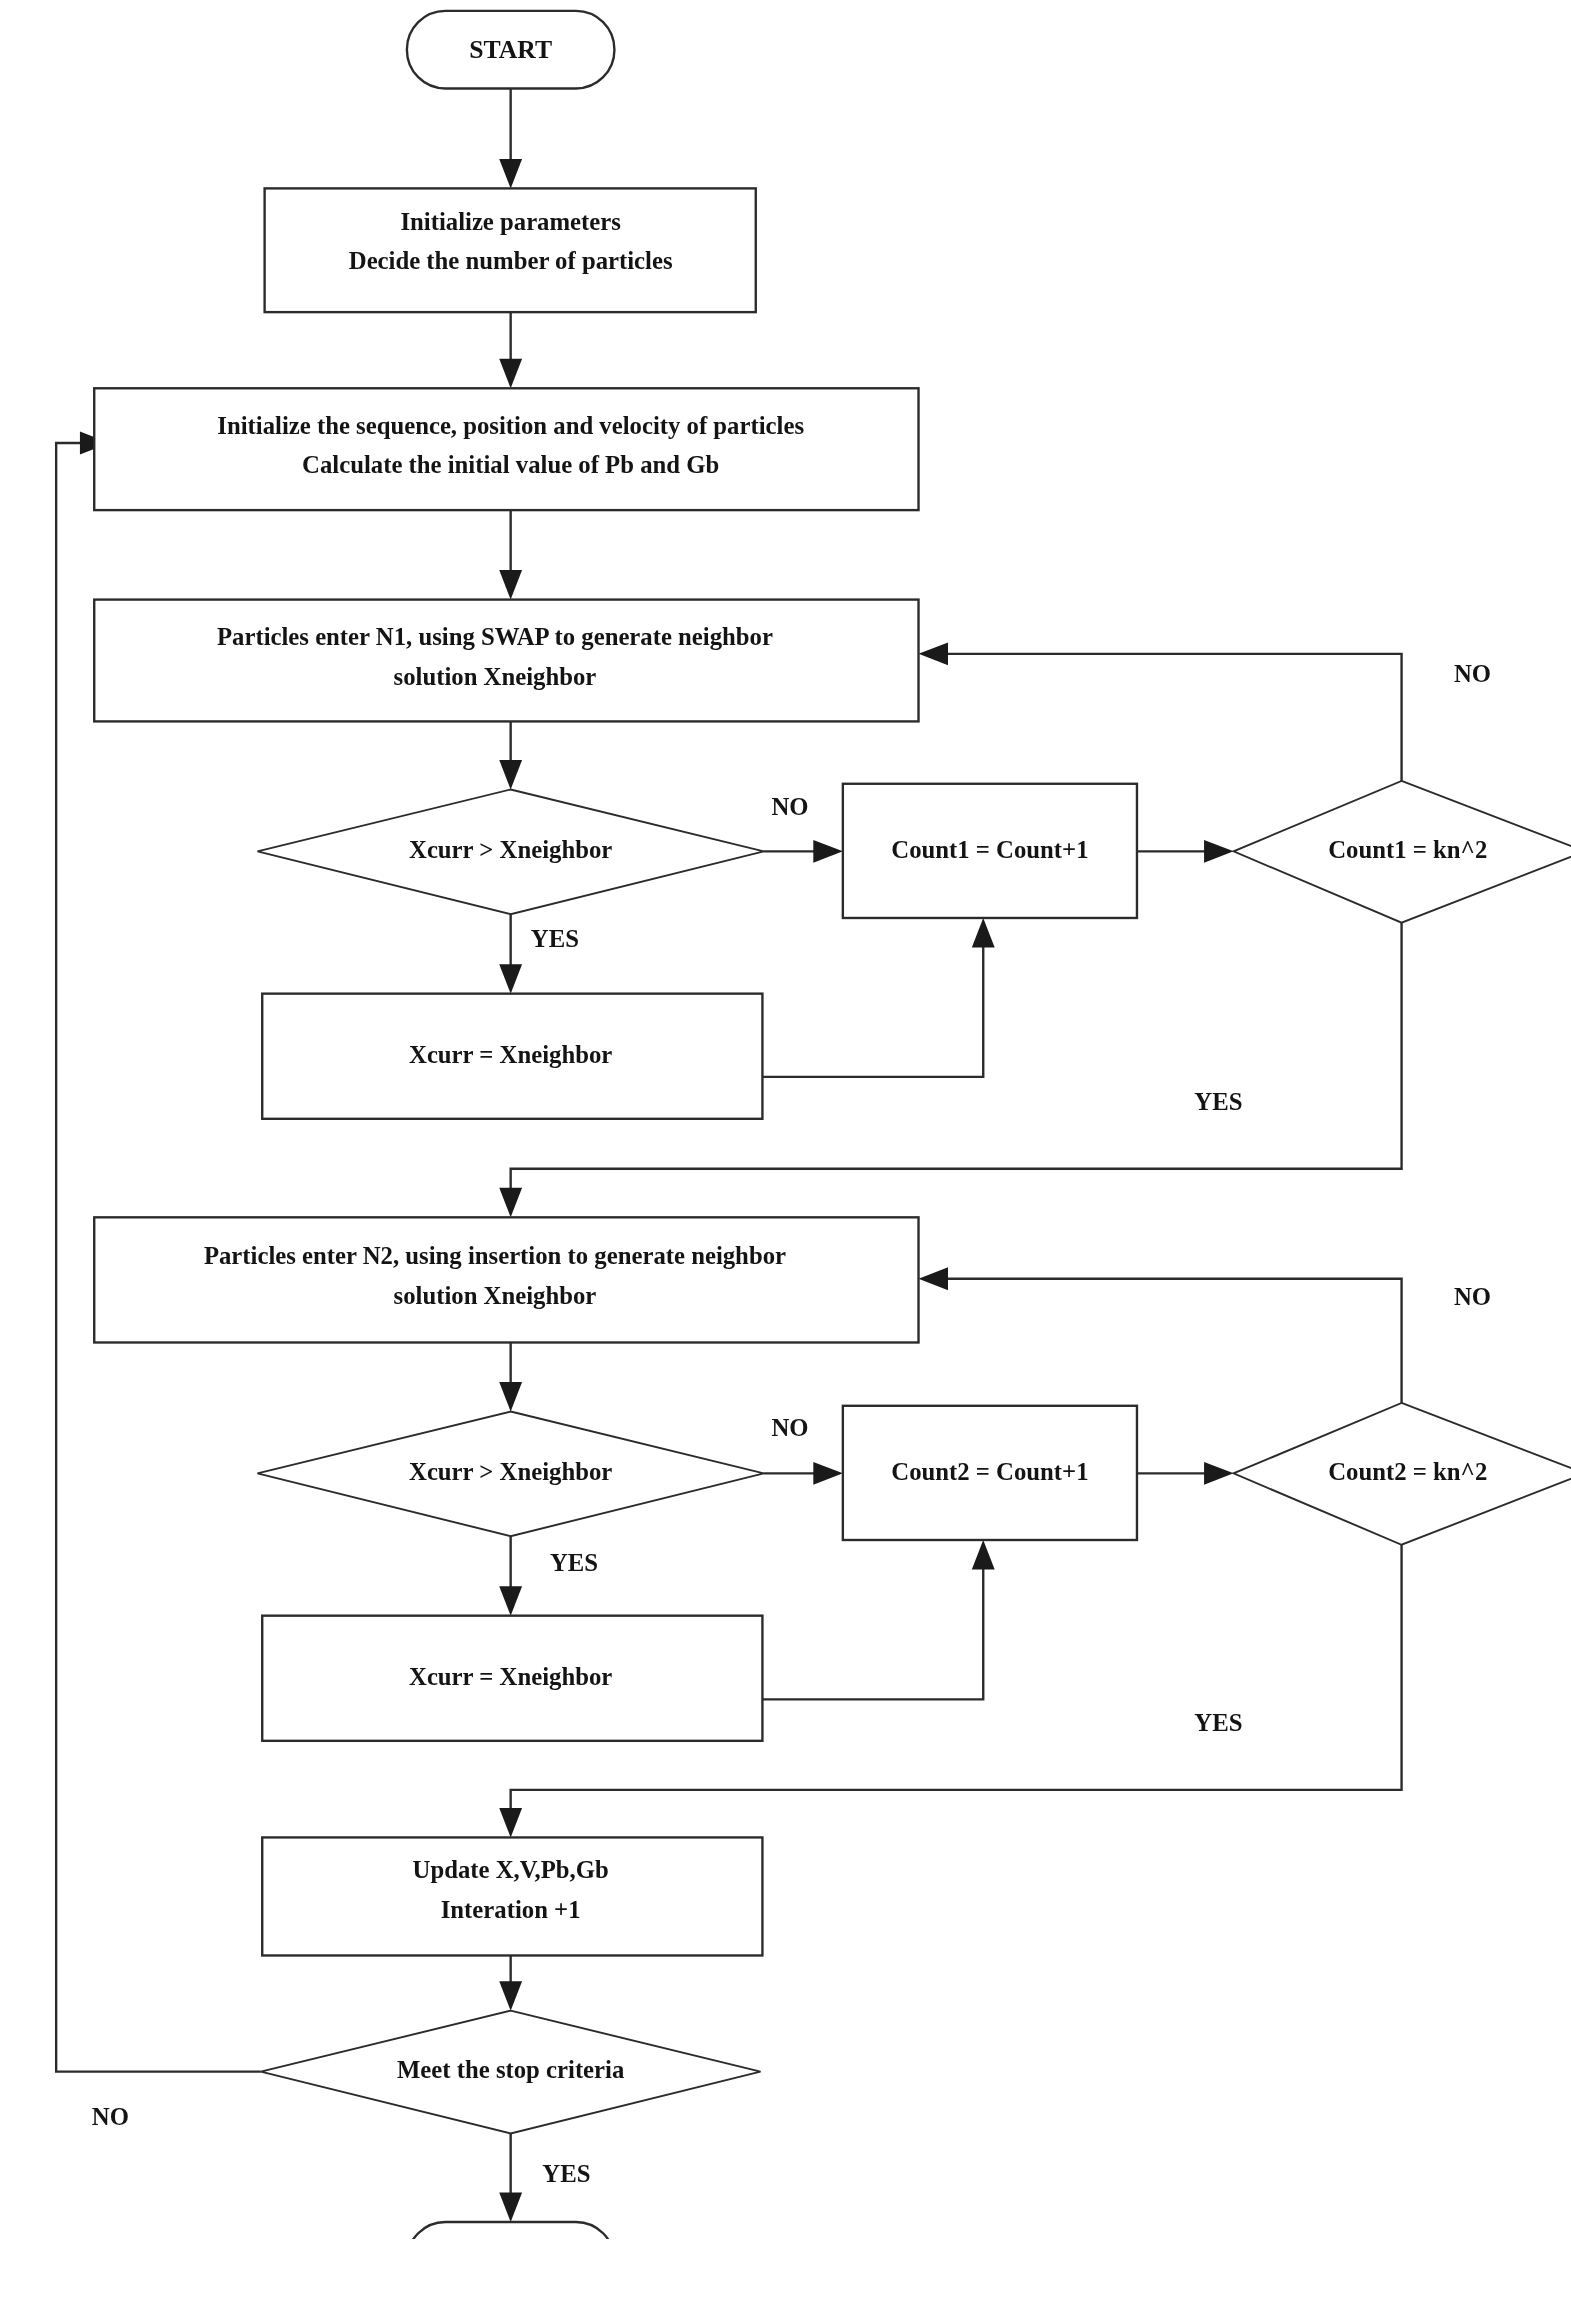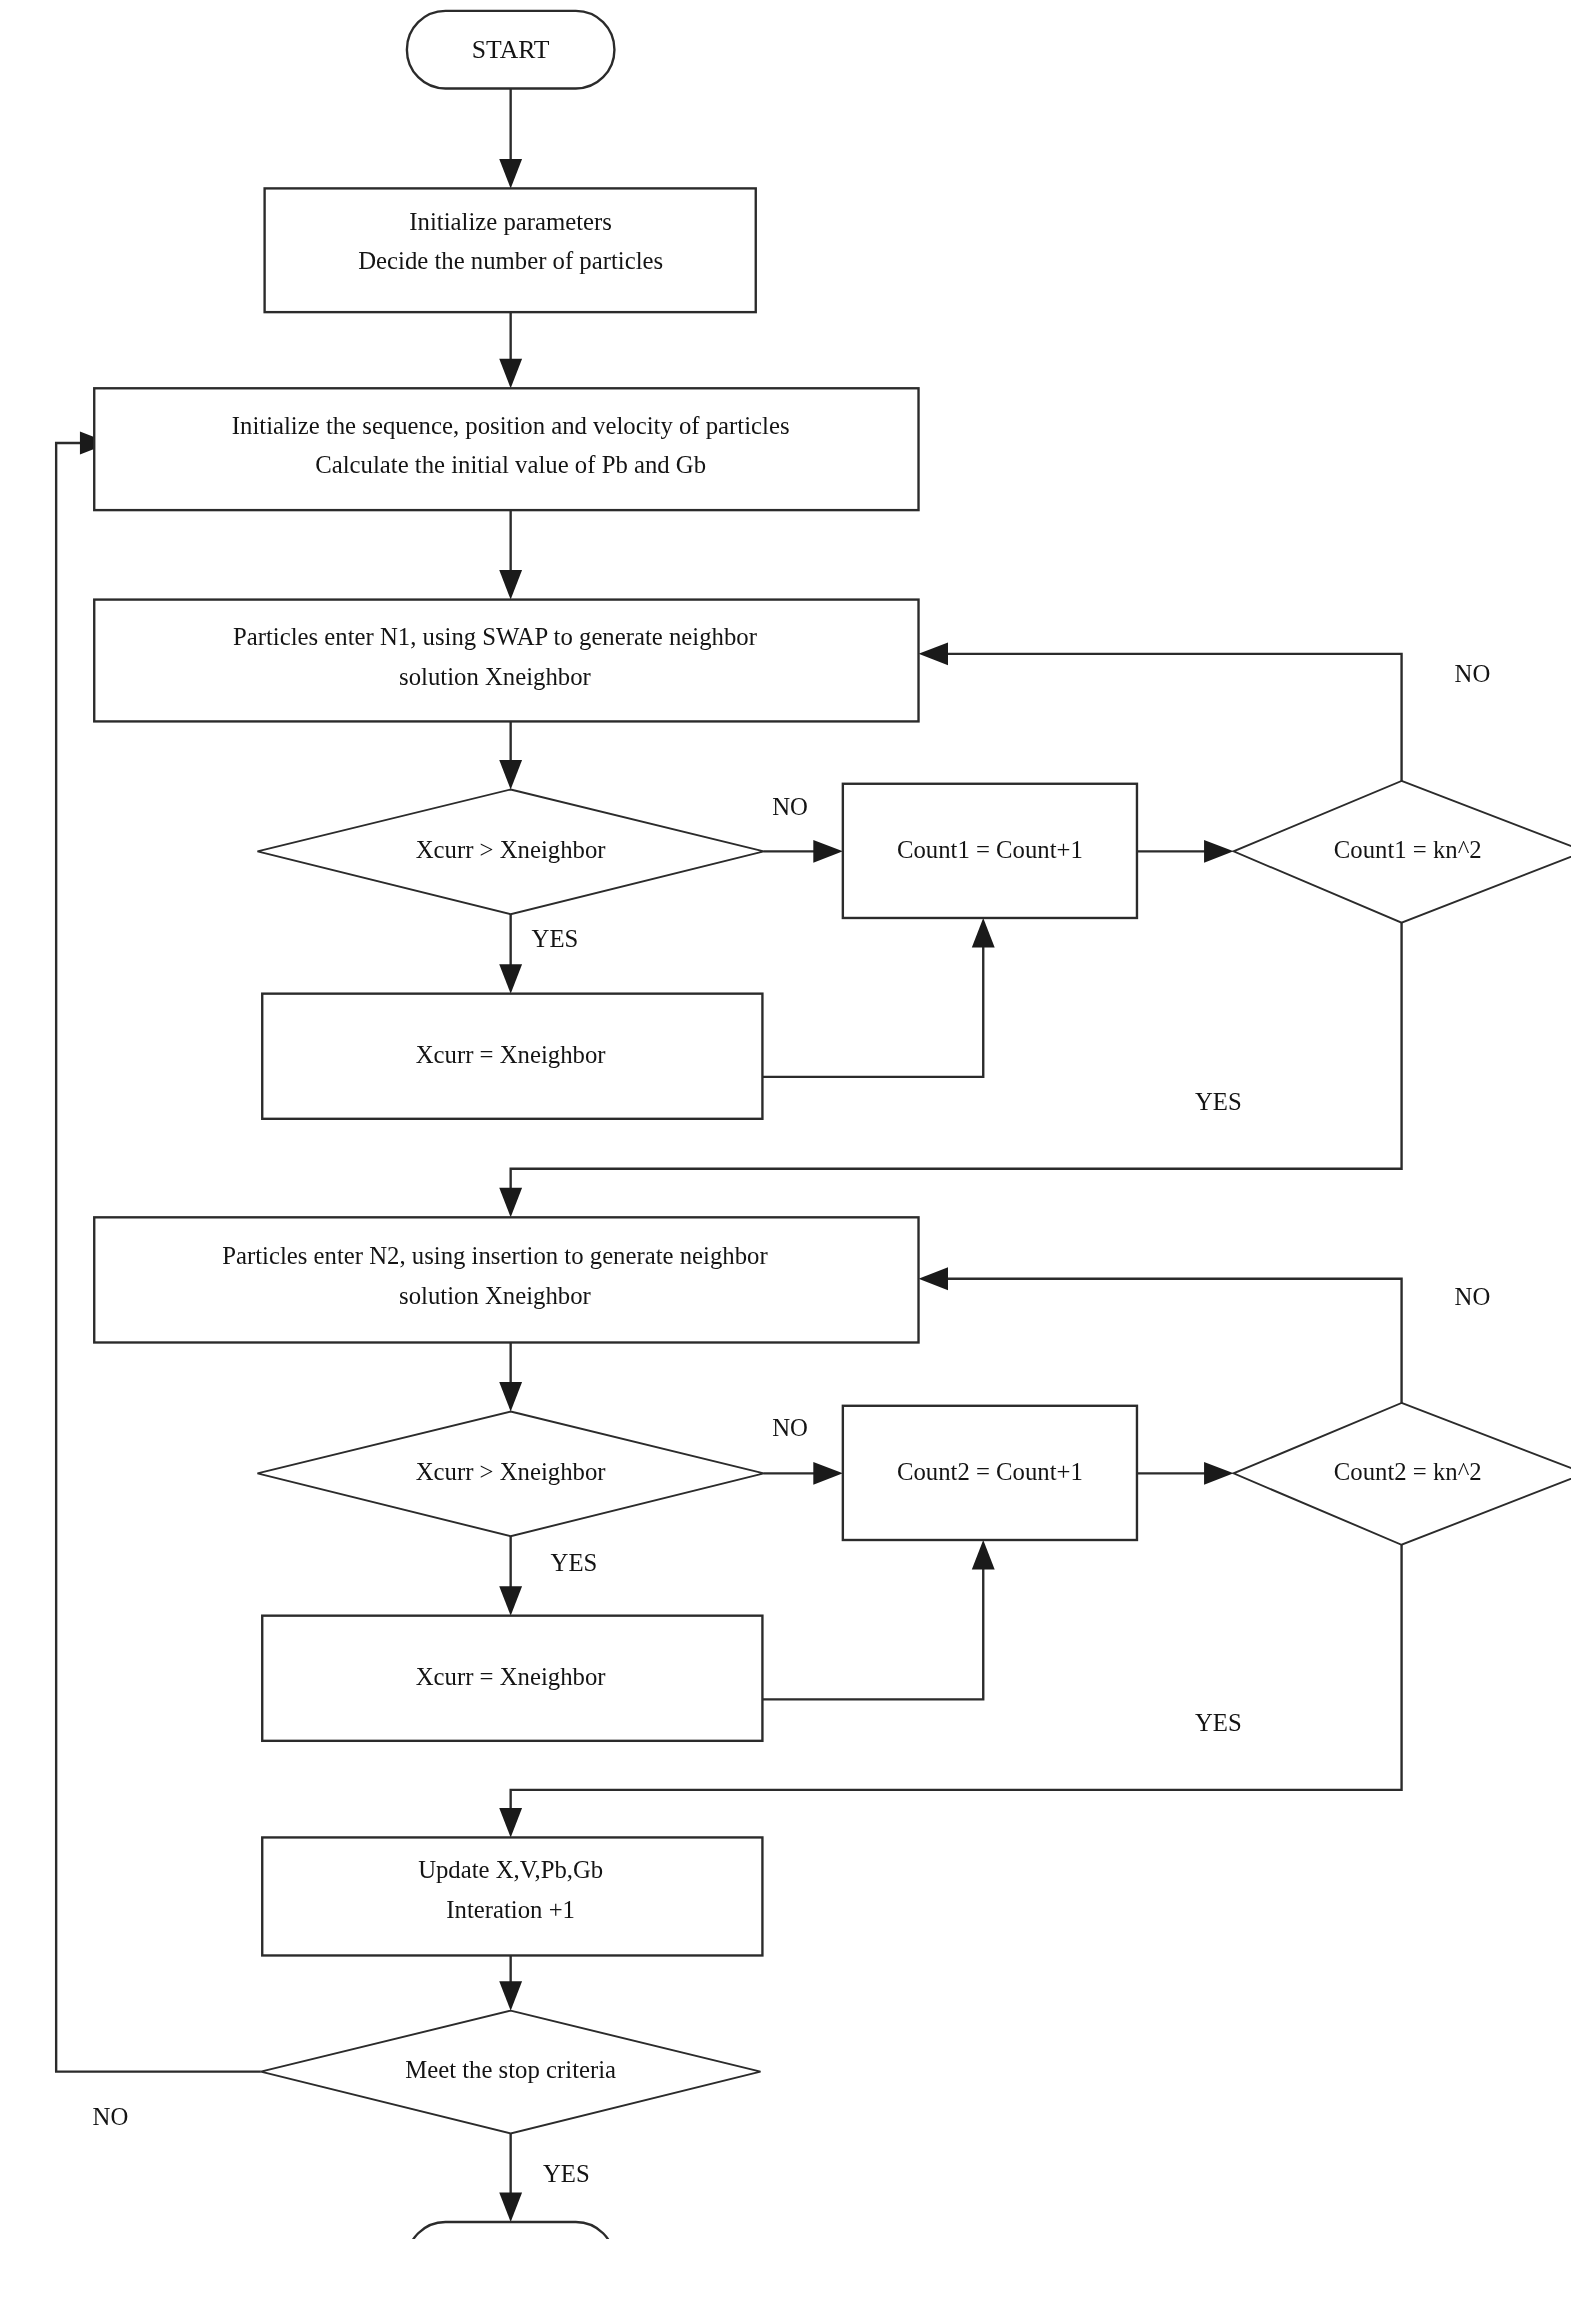--- a/index.html
+++ b/index.html
@@ -10,20 +10,21 @@
   }
   body {
     font-family: "Liberation Serif", "DejaVu Serif", serif;
   }
   #flowchart-root {
     position: relative;
     width: 1571px;
     height: 2239px;
     background: #ffffff;
     overflow: hidden;
+    font-weight: bold;
   }
   svg.chart-canvas {
     display: block;
     width: 1571px;
     height: 2319px;
   }
   .node-shape {
     fill: #ffffff;
     stroke: #2b2b2b;
     stroke-width: 5;

